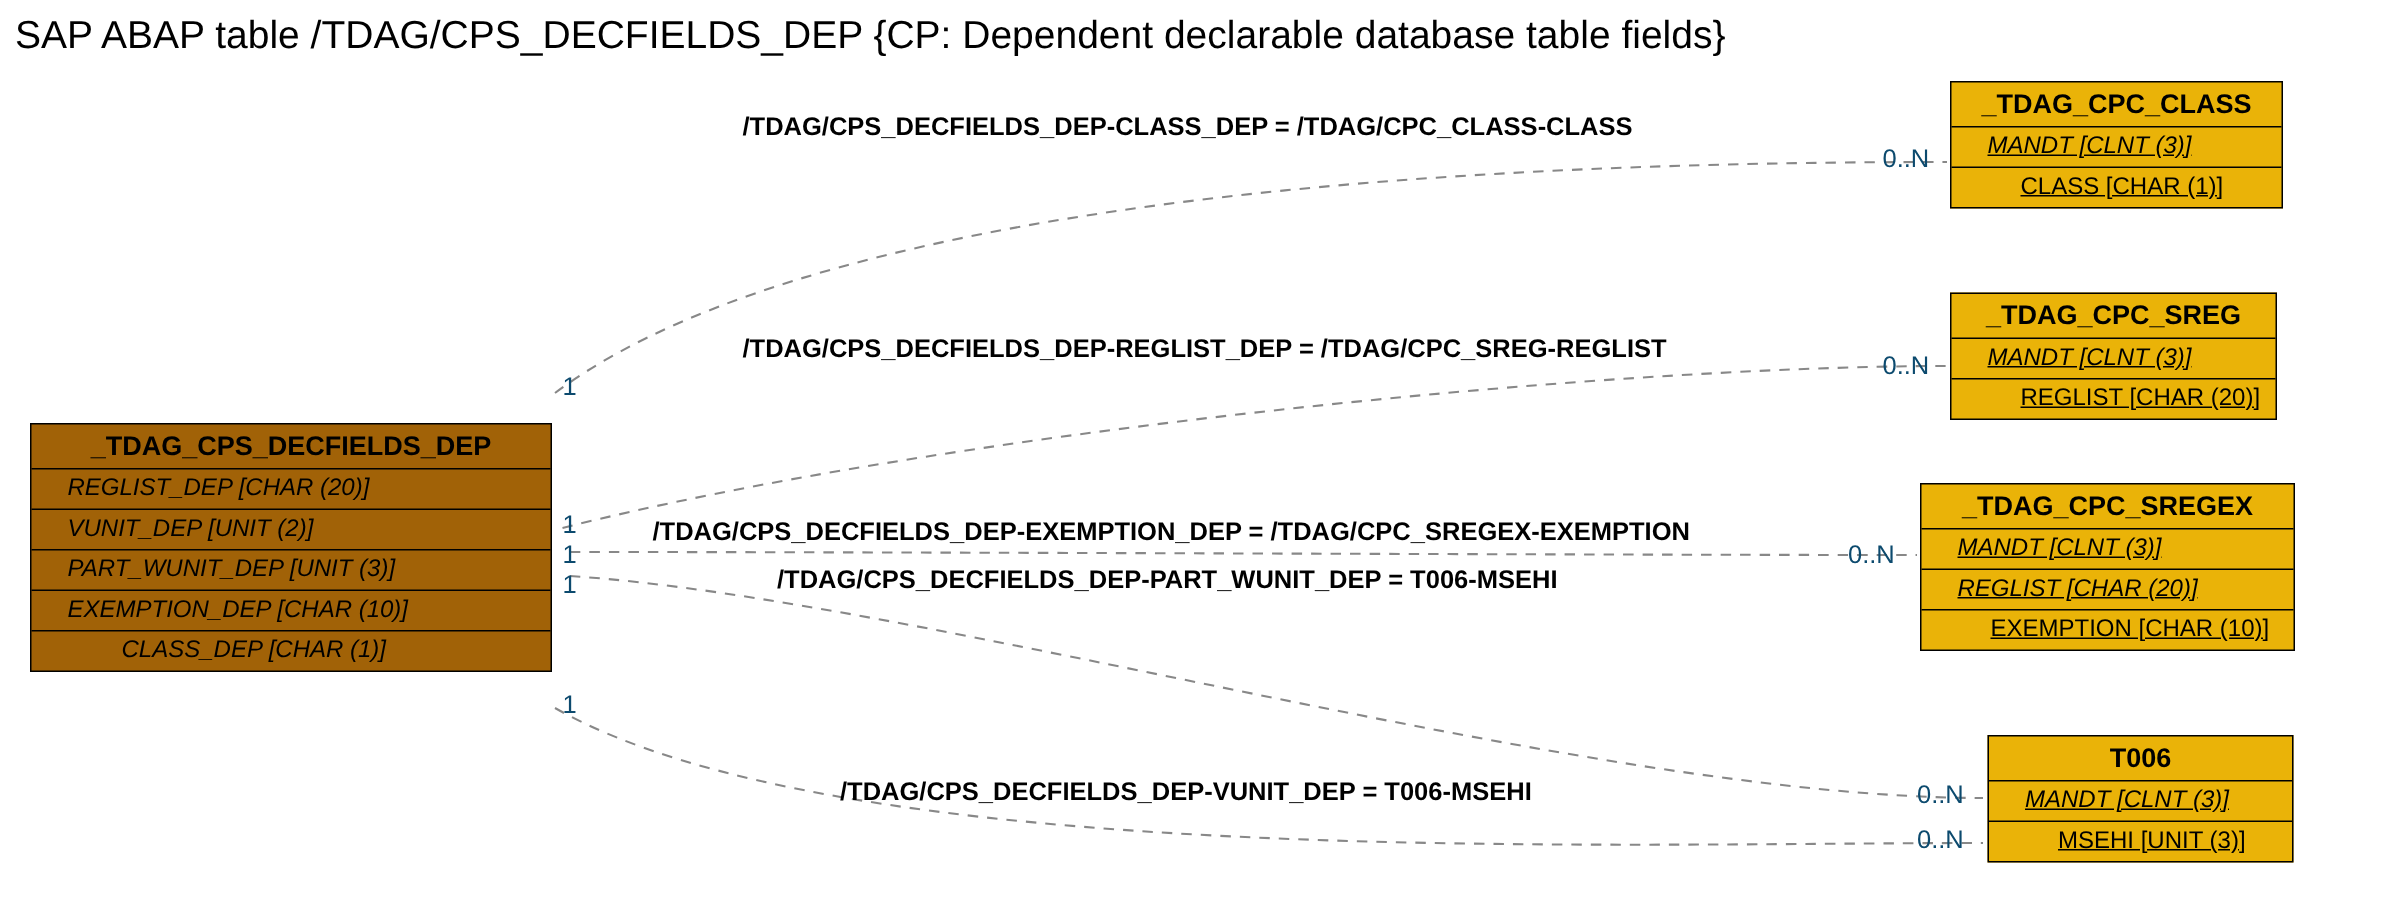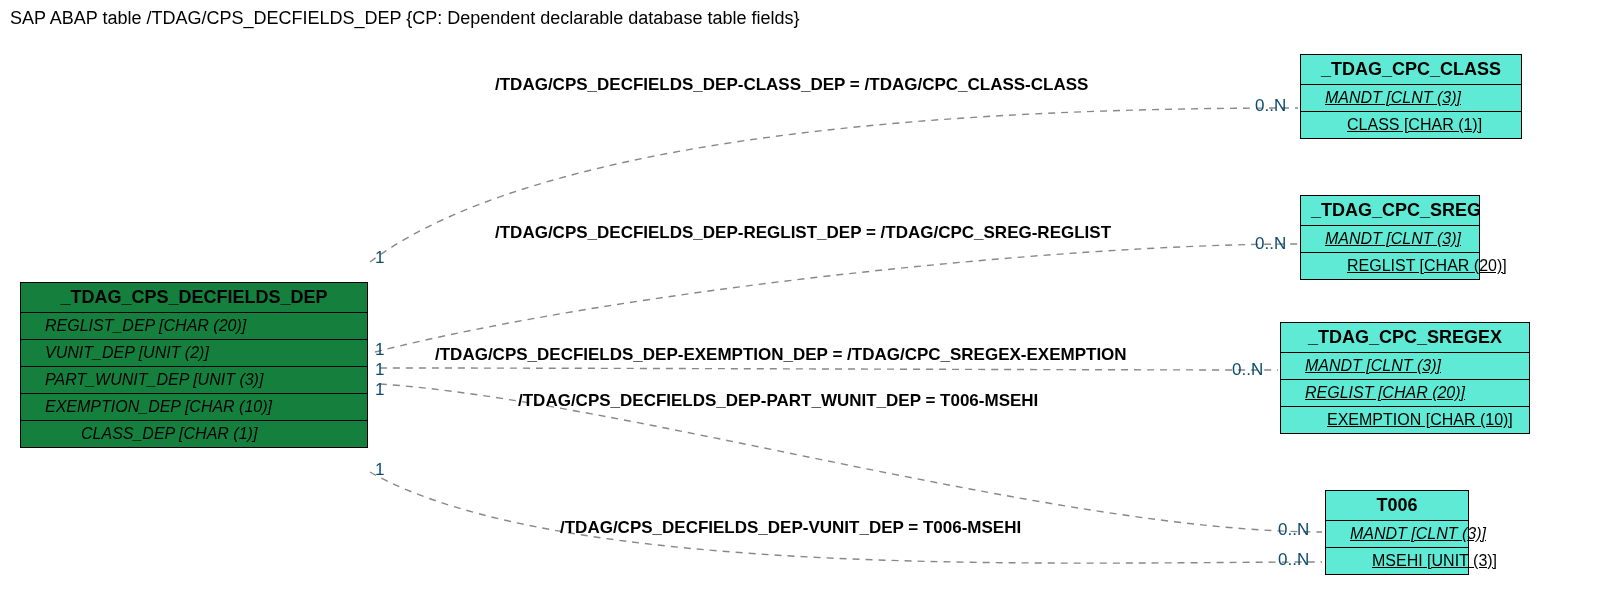--- a/index.html
+++ b/index.html
@@ -9,21 +9,21 @@
     height: 616px;
     font-family: Arial, Helvetica, sans-serif;
     background: #fff;
     position: relative;
     overflow: hidden;
   }
   .title {
     position: absolute;
     left: 10px;
     top: 8px;
-    font-size: 18px;
+    font-size: 26px;
     color: #000;
     white-space: nowrap;
   }
   .entity {
     position: absolute;
     border: 1px solid #000;
     box-sizing: border-box;
   }
   .entity .head {
     font-weight: bold;
@@ -35,22 +35,22 @@
   }
   .entity .row {
     padding: 4px 10px;
     border-bottom: 1px solid #000;
     font-size: 16px;
     white-space: nowrap;
   }
   .entity .row:last-child { border-bottom: none; margin-left: 36px; }
   .entity .ital { font-style: italic; padding-left: 24px; }
   .entity .under { text-decoration: underline; }
-  .main { background: #15803d; }
-  .ref  { background: #5eead4; }
+  .main { background: #a16207; }
+  .ref  { background: #eab308; }
   .rellabel {
     position: absolute;
     font-size: 17px;
     color: #000;
     white-space: nowrap;
     font-weight: bold;
   }
   .card {
     position: absolute;
     font-size: 17px;
@@ -91,43 +91,43 @@
   <div class="row ital">EXEMPTION_DEP [CHAR (10)]</div>
   <div class="row ital">CLASS_DEP [CHAR (1)]</div>
 </div>
 
 <div class="entity ref" style="left:1300px; top:54px; width:222px;">
   <div class="head">_TDAG_CPC_CLASS</div>
   <div class="row ital under">MANDT [CLNT (3)]</div>
   <div class="row under">CLASS [CHAR (1)]</div>
 </div>
 
-<div class="entity ref" style="left:1300px; top:195px; width:180px;">
+<div class="entity ref" style="left:1300px; top:195px; width:218px;">
   <div class="head">_TDAG_CPC_SREG</div>
   <div class="row ital under">MANDT [CLNT (3)]</div>
   <div class="row under">REGLIST [CHAR (20)]</div>
 </div>
 
 <div class="entity ref" style="left:1280px; top:322px; width:250px;">
   <div class="head">_TDAG_CPC_SREGEX</div>
   <div class="row ital under">MANDT [CLNT (3)]</div>
   <div class="row ital under">REGLIST [CHAR (20)]</div>
   <div class="row under">EXEMPTION [CHAR (10)]</div>
 </div>
 
-<div class="entity ref" style="left:1325px; top:490px; width:144px;">
+<div class="entity ref" style="left:1325px; top:490px; width:204px;">
   <div class="head">T006</div>
   <div class="row ital under">MANDT [CLNT (3)]</div>
   <div class="row under">MSEHI [UNIT (3)]</div>
 </div>
 
 <div class="rellabel" style="left:495px; top:75px;">/TDAG/CPS_DECFIELDS_DEP-CLASS_DEP = /TDAG/CPC_CLASS-CLASS</div>
 <div class="rellabel" style="left:495px; top:223px;">/TDAG/CPS_DECFIELDS_DEP-REGLIST_DEP = /TDAG/CPC_SREG-REGLIST</div>
 <div class="rellabel" style="left:435px; top:345px;">/TDAG/CPS_DECFIELDS_DEP-EXEMPTION_DEP = /TDAG/CPC_SREGEX-EXEMPTION</div>
-<div class="rellabel" style="left:518px; top:391px;">/TDAG/CPS_DECFIELDS_DEP-PART_WUNIT_DEP = T006-MSEHI</div>
+<div class="rellabel" style="left:518px; top:377px;">/TDAG/CPS_DECFIELDS_DEP-PART_WUNIT_DEP = T006-MSEHI</div>
 <div class="rellabel" style="left:560px; top:518px;">/TDAG/CPS_DECFIELDS_DEP-VUNIT_DEP = T006-MSEHI</div>
 
 <div class="card" style="left:375px; top:248px;">1</div>
 <div class="card" style="left:375px; top:340px;">1</div>
 <div class="card" style="left:375px; top:360px;">1</div>
 <div class="card" style="left:375px; top:380px;">1</div>
 <div class="card" style="left:375px; top:460px;">1</div>
 
 <div class="card" style="left:1255px; top:96px;">0..N</div>
 <div class="card" style="left:1255px; top:234px;">0..N</div>

